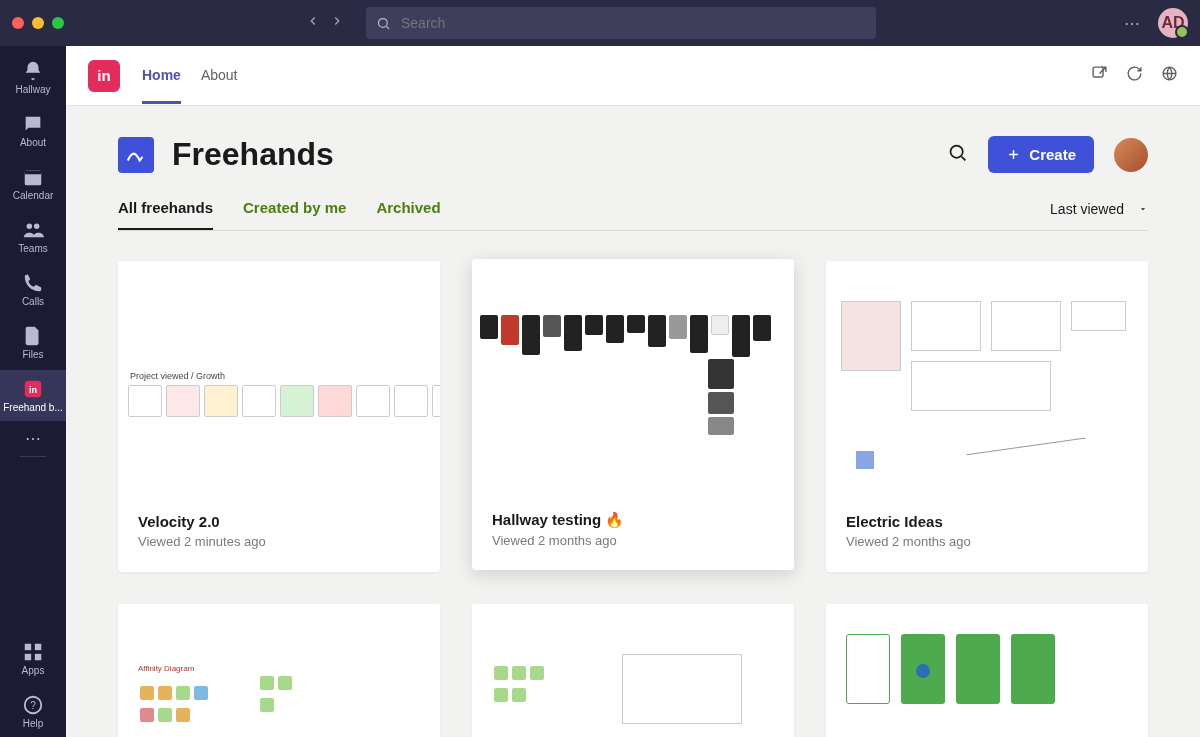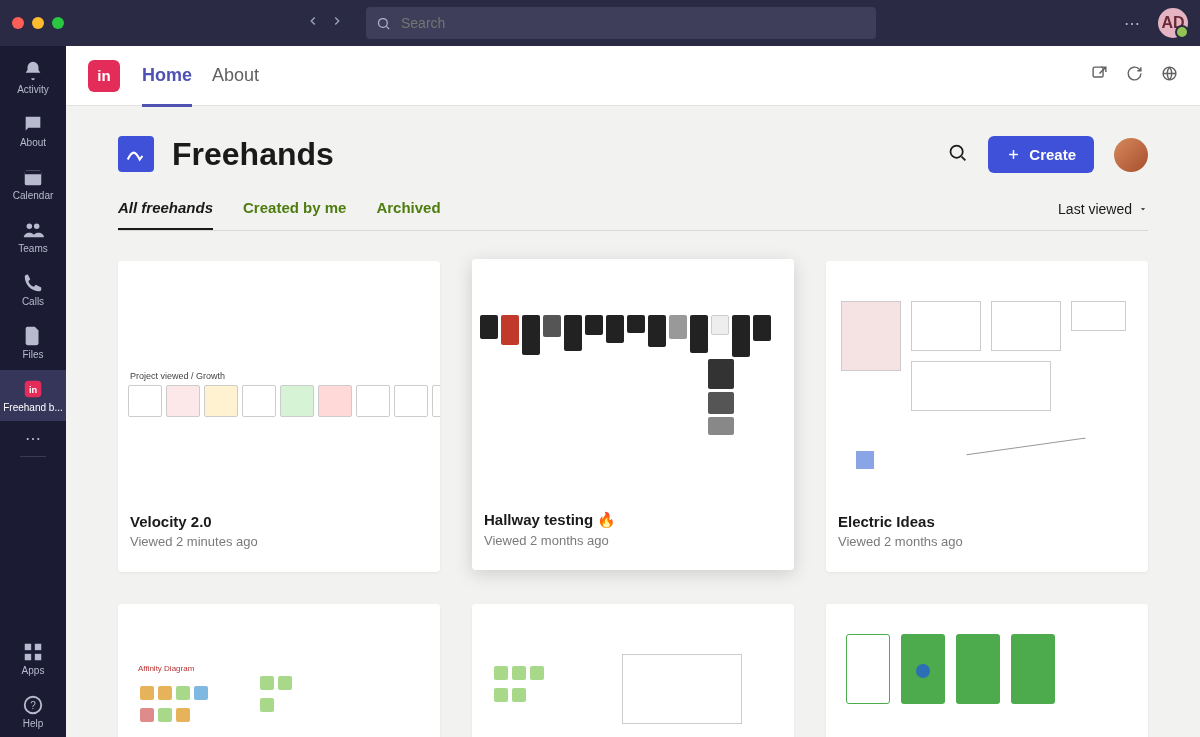--- a/index.html
+++ b/index.html
@@ -23,44 +23,44 @@
 .lb-item.active { background: #36365a; color: #fff; }
 .lb-item.active svg { fill: #fff; }
 .lb-divider { width: 26px; height: 1px; background: #3b3b58; margin: 6px 0; }
 .lb-spacer { flex: 1; }
 
 .main { flex: 1; background: #f2f2f1; display: flex; flex-direction: column; overflow: hidden; }
 .app-header { height: 60px; background: #fff; border-bottom: 1px solid #e2e2e1; display: flex; align-items: center; padding: 0 22px; gap: 16px; }
 .in-logo { width: 32px; height: 32px; border-radius: 6px; background: #e42c5a; color: #fff; display: flex; align-items: center; justify-content: center; font-weight: 700; font-size: 15px; }
 .app-title { font-size: 19px; font-weight: 700; color: #252424; }
 .app-tabs { display: flex; gap: 20px; margin-left: 6px; }
-.app-tab { font-size: 18px; color: #616161; padding: 20px 0 18px; border-bottom: 3px solid transparent; cursor: pointer; }
+.app-tab { font-size: 14px; color: #616161; padding: 20px 0 18px; border-bottom: 3px solid transparent; cursor: pointer; }
 .app-tab.active { color: #4f52b2; border-bottom-color: #4f52b2; font-weight: 600; }
 .hdr-right { margin-left: auto; display: flex; gap: 18px; color: #616161; }
 .hdr-icon { cursor: pointer; }
 
 .content { flex: 1; overflow-y: auto; padding: 30px 52px 0; }
-.page-head { display: flex; align-items: flex-start; gap: 18px; margin-bottom: 26px; }
+.page-head { display: flex; align-items: flex-end; gap: 18px; margin-bottom: 26px; }
 .fh-logo { width: 36px; height: 36px; border-radius: 4px; background: #3f51d9; display: flex; align-items: center; justify-content: center; }
 .page-title { font-size: 32px; font-weight: 700; color: #1a1a1a; }
 .ph-right { margin-left: auto; display: flex; align-items: center; gap: 20px; }
 .search-btn { cursor: pointer; color: #1a1a1a; }
 .create-btn { background: #3f51d9; color: #fff; border: none; border-radius: 6px; padding: 10px 18px; font-size: 15px; font-weight: 600; display: flex; align-items: center; gap: 8px; cursor: pointer; }
 .user-pic { width: 34px; height: 34px; border-radius: 50%; background: linear-gradient(135deg,#d68a5b,#a74e2e); }
 
 .filterbar { display: flex; align-items: center; border-bottom: 1px solid #d9d9d8; margin-bottom: 30px; }
 .filter-tab { font-size: 15px; font-weight: 600; color: #4d7c0f; padding: 0 0 12px; margin-right: 30px; cursor: pointer; border-bottom: 2px solid transparent; }
-.filter-tab.active { color: #1a1a1a; border-bottom-color: #1a1a1a; font-style: italic; }
-.sort { margin-left: auto; font-size: 14px; color: #1a1a1a; padding-bottom: 12px; display: flex; align-items: center; gap: 6px; cursor: pointer; }
+.filter-tab.active { color: #1a1a1a; border-bottom-color: #1a1a1a; }
+.sort { margin-left: auto; font-size: 14px; color: #1a1a1a; padding-bottom: 12px; display: flex; align-items: center; gap: 14px; cursor: pointer; }
 
 .grid { display: grid; grid-template-columns: repeat(3, 1fr); gap: 32px; padding-bottom: 40px; }
 .card { background: #fff; border-radius: 4px; overflow: hidden; box-shadow: 0 1px 3px rgba(0,0,0,0.06); cursor: pointer; }
 .card.hov { box-shadow: 0 4px 18px rgba(0,0,0,0.15); transform: translateY(-2px); }
 .thumb { height: 236px; background: #fff; position: relative; overflow: hidden; }
-.meta { padding: 16px 12px 22px; }
+.meta { padding: 16px 20px 22px; }
 .card-title { font-size: 15px; font-weight: 600; color: #1a1a1a; margin-bottom: 4px; }
 .card-sub { font-size: 13px; color: #7a7a7a; }
 
 
 .thumb .row { position: absolute; display: flex; gap: 4px; }
 .box { border-radius: 2px; }
 .thumb1 .label { position:absolute; top:110px; left:12px; font-size:9px; color:#444; }
 .thumb1 .row1 { top:124px; left:10px; }
 .thumb1 .row1 .box { width:34px; height:32px; border:1px solid #ccc; }
 .thumb2 .strip { position:absolute; top:56px; left:8px; right:8px; display:flex; gap:3px; flex-wrap:wrap; }
@@ -99,21 +99,21 @@
     <div class="avatar-top">AD</div>
   </div>
 </div>
 
 <div class="shell">
   <div class="leftbar">
     <div class="lb-item">
       <svg viewBox="0 0 24 24">
           <path d="M12 2a6 6 0 00-6 6v3l-2 3h16l-2-3V8a6 6 0 00-6-6zm-2 18a2 2 0 004 0h-4z"></path>
         </svg>
-      <span>Activity</span>
+      <span>Hallway</span>
     </div>
     <div class="lb-item">
       <svg viewBox="0 0 24 24">
           <path d="M4 4h16v12H7l-3 3V4z"></path>
         </svg>
       <span>About</span>
     </div>
     <div class="lb-item">
       <svg viewBox="0 0 24 24">
           <rect x="3" y="5" width="18" height="16" rx="2"></rect>

